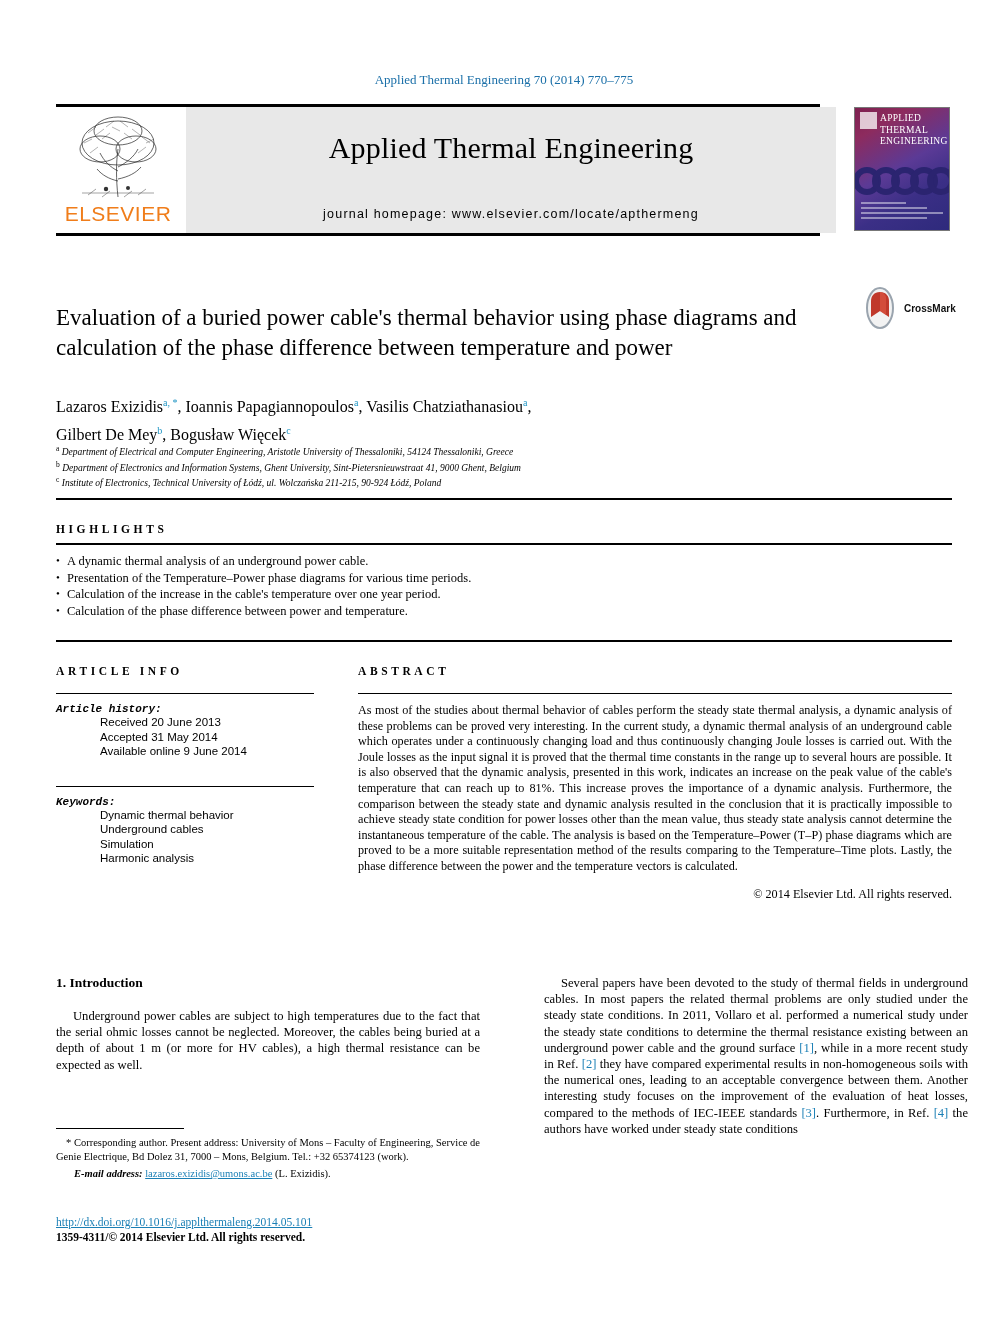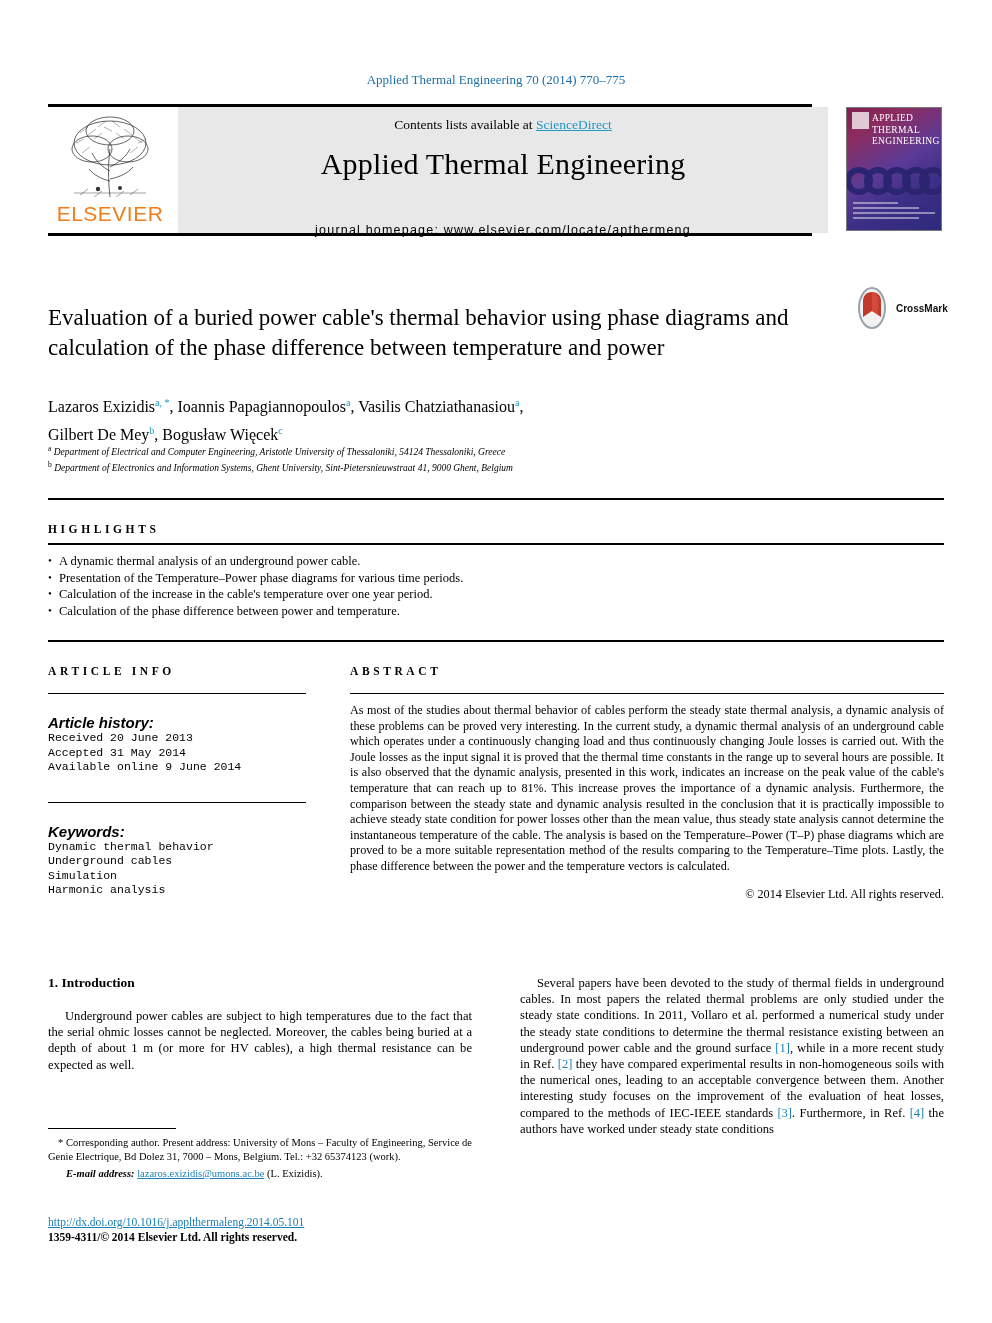--- a/index.html
+++ b/index.html
@@ -10,21 +10,21 @@
   body {
     width: 992px;
     height: 1323px;
     font-family: "Liberation Serif", serif;
     color: #000000;
     position: relative;
     overflow: hidden;
   }
   .page {
     position: absolute;
-    left: 0; top: 0;
+    left: 8px; top: 0;
     width: 876px;
     height: 1323px;
   }
 
   
   .running-head {
     position: absolute;
     left: 0; top: 72px;
     width: 992px;
     text-align: center;
@@ -229,28 +229,29 @@
 
   
   .info-block { position: absolute; left: 48px; top: 640px; width: 896px; }
   .two-col { display: flex; flex-direction: row; }
   .col-left { width: 258px; flex: 0 0 258px; }
   .col-right { flex: 1 1 auto; margin-left: 44px; }
   .sub-rule { height: 1px; background: #000; margin-top: 8px; }
   .meta-head {
     font-style: italic;
     font-weight: bold;
-    font-size: 15px;
-    font-family: Liberation Sans, sans-serif;
-    margin-top: 20px;
+    font-size: 11px;
+    font-family: Liberation Mono, monospace;
+    margin-top: 9px;
   }
   .meta-line {
     font-size: 11.5px;
     line-height: 14.5px;
-    font-family: Liberation Mono, monospace;
+    font-family: Liberation Sans, sans-serif;
+    margin-left: 44px;
   }
   .kw-gap { height: 19px; }
   .abstract-text {
     font-size: 12.2px;
     line-height: 15.6px;
     text-align: justify;
     font-family: "Liberation Serif", serif;
     margin-top: 9px;
   }
   .copyright {
@@ -260,20 +261,21 @@
     margin-top: 12px;
   }
 
   
   .body-block {
     position: absolute;
     left: 48px; top: 975px;
     width: 896px;
     display: flex;
     flex-direction: row;
+    gap: 16px;
   }
   .bcol { width: 424px; flex: 0 0 424px; }
   .bcol.right { margin-left: 48px; }
   .sec-title {
     font-size: 13.5px;
     font-weight: bold;
     font-family: "Liberation Serif", serif;
     margin-bottom: 17px;
   }
   .para {
@@ -362,23 +364,20 @@
           </g>
           <g fill="#333">
             <circle cx="40" cy="80" r="2.2"></circle>
             <circle cx="62" cy="79" r="2"></circle>
           </g>
         </svg>
         <div class="elsevier-word">ELSEVIER</div>
       </div>
 
       <div class="mast-center">
-        <div class="contents-line">
-          <span>Contents lists available at </span><a class="sd-link" href="#">ScienceDirect</a>
-        </div>
         <div class="journal-title">Applied Thermal Engineering</div>
         <div class="homepage-line">journal homepage: www.elsevier.com/locate/apthermeng</div>
       </div>
 
       <div class="cover">
         <div class="cover-img">
           <div class="cover-els"></div>
           <div class="cover-title">
             <div>APPLIED</div>
             <div>THERMAL</div>
@@ -419,20 +418,21 @@
     <div class="cm-label">CrossMark</div>
   </div>
 
   <div class="authors">
     <span><span>Lazaros Exizidis</span><span class="sup">a, *</span><span>, </span></span><span><span>Ioannis Papagiannopoulos</span><span class="sup">a</span><span>, </span></span><span><span>Vasilis Chatziathanasiou</span><span class="sup">a</span><span>, </span></span><br><span><span>Gilbert De Mey</span><span class="sup">b</span><span>, </span></span><span><span>Bogusław Więcek</span><span class="sup">c</span></span>
   </div>
 
   <div class="affils">
     <div><span class="mark">a</span> <span>Department of Electrical and Computer Engineering, Aristotle University of Thessaloniki, 54124 Thessaloniki, Greece</span></div>
     <div><span class="mark">b</span> <span>Department of Electronics and Information Systems, Ghent University, Sint-Pietersnieuwstraat 41, 9000 Ghent, Belgium</span></div>
+    <div><span class="mark">c</span> <span>Institute of Electronics, Technical University of Łódź, ul. Wolczańska 211-215, 90-924 Łódź, Poland</span></div>
   </div>
 
   <div class="hl-block">
     <div class="rule-heavy"></div>
     <div class="sec-label">HIGHLIGHTS</div>
     <div class="rule-heavy"></div>
     <div class="hl-list">
       <div>A dynamic thermal analysis of an underground power cable.</div>
       <div>Presentation of the Temperature–Power phase diagrams for various time periods.</div>
       <div>Calculation of the increase in the cable's temperature over one year period.</div>

